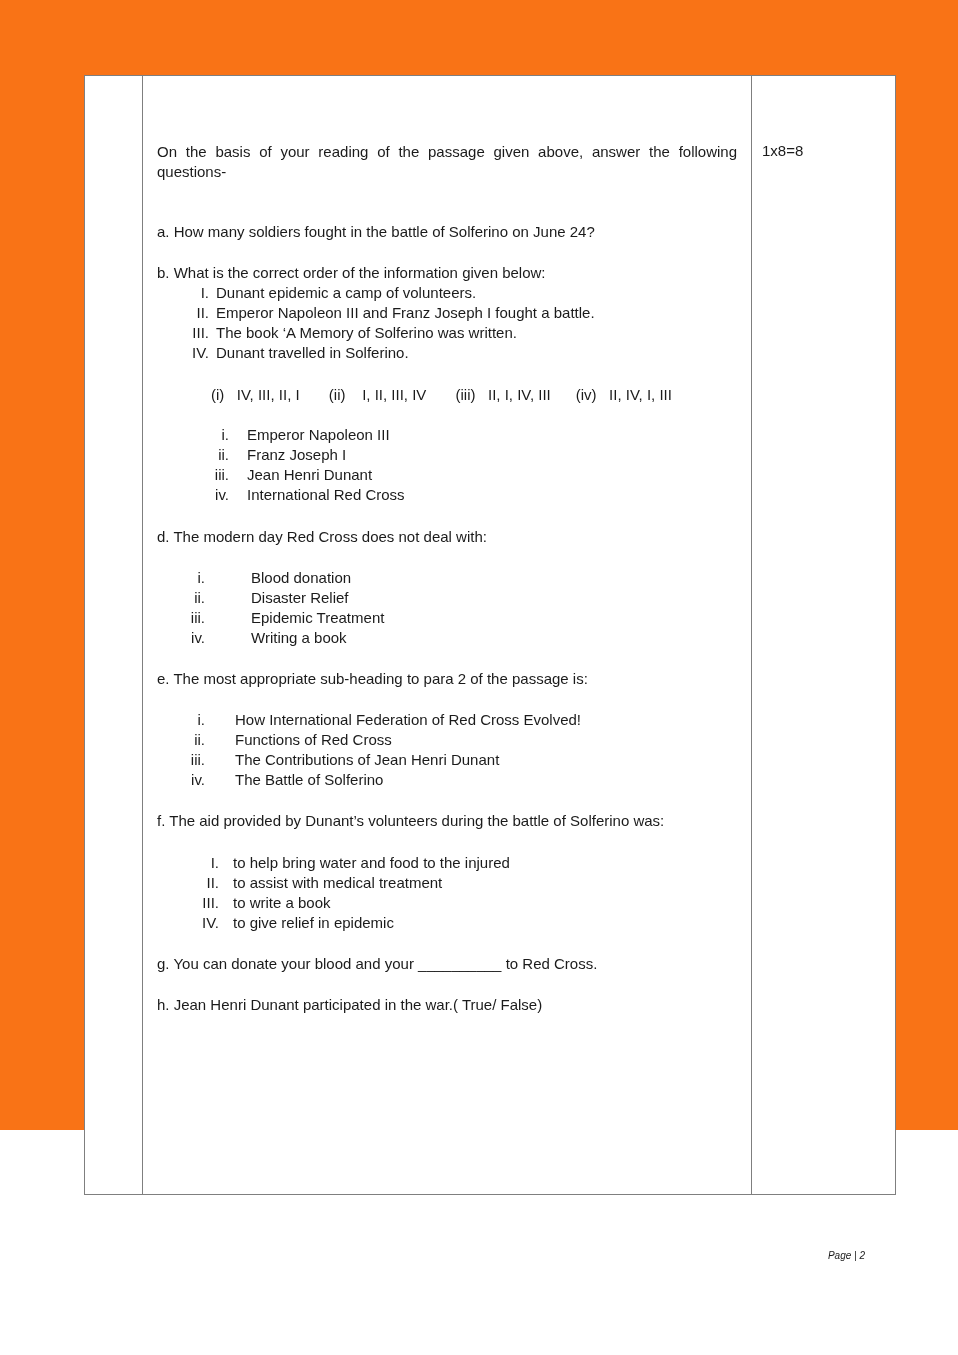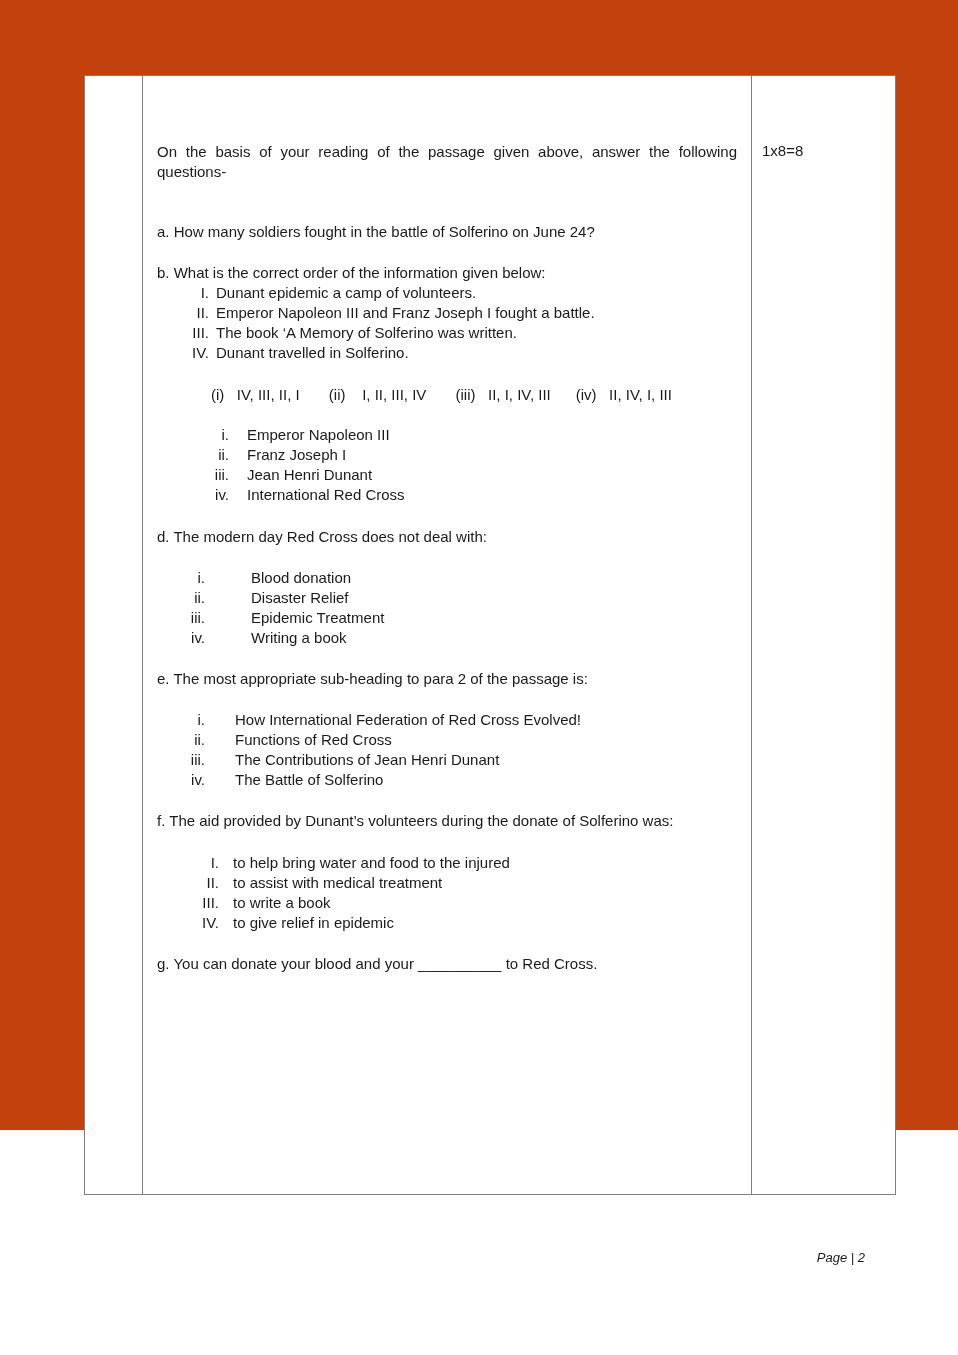--- a/index.html
+++ b/index.html
@@ -3,21 +3,21 @@
 <meta charset="utf-8">
 <style>
   * { box-sizing: border-box; }
   html, body { margin: 0; padding: 0; background: #ffffff; }
   body {
     width: 958px; height: 1355px;
     font-family: "Liberation Sans", sans-serif;
     color: #1b1b1b;
     position: relative;
   }
-  .sheet { position: relative; width: 958px; height: 1130px; background: #c2410c; }
+  .sheet { position: relative; width: 958px; height: 1130px; background: #f97316; }
 
   .qtable {
     position: absolute; left: 84px; top: 75px;
     width: 812px; height: 1120px;
     border: 1px solid #7f7f7f;
     display: flex;
     overflow: hidden;
     background: #fff;
   }
   .col-left  { width: 58px; border-right: 1px solid #7f7f7f; flex: none; }
@@ -54,21 +54,21 @@
   .list .row { display: flex; }
   .lbl { flex: none; text-align: right; }
   .list-b .lbl { width: 52px; } .list-b .txt { margin-left: 7px; }
   .list-c .lbl { width: 72px; } .list-c .txt { margin-left: 18px; }
   .list-d .lbl { width: 48px; } .list-d .txt { margin-left: 46px; }
   .list-e .lbl { width: 48px; } .list-e .txt { margin-left: 30px; }
   .list-f .lbl { width: 62px; } .list-f .txt { margin-left: 14px; }
 
   .footer {
     position: absolute; top: 1250px; right: 93px;
-    font-size: 13px; font-style: italic; color: #1b1b1b;
+    font-size: 10px; font-style: italic; color: #1b1b1b;
   }
 </style>
 </head>
 <body>
 
 <div class="sheet">
 
   <div class="qtable">
 
     <div class="col-left"></div>
@@ -152,21 +152,21 @@
         <div class="row">
           <span class="lbl">iii.</span>
           <span class="txt">The Contributions of Jean Henri Dunant</span>
         </div>
         <div class="row">
           <span class="lbl">iv.</span>
           <span class="txt">The Battle of Solferino</span>
         </div>
       </div>
 
-      <p class="qf">f. The aid provided by Dunant’s volunteers during the donate of Solferino was:</p>
+      <p class="qf">f. The aid provided by Dunant’s volunteers during the battle of Solferino was:</p>
       <div class="list list-f">
         <div class="row">
           <span class="lbl">I.</span>
           <span class="txt">to help bring water and food to the injured</span>
         </div>
         <div class="row">
           <span class="lbl">II.</span>
           <span class="txt">to assist with medical treatment</span>
         </div>
         <div class="row">
@@ -174,20 +174,21 @@
           <span class="txt">to write a book</span>
         </div>
         <div class="row">
           <span class="lbl">IV.</span>
           <span class="txt">to give relief in epidemic</span>
         </div>
       </div>
 
       <p class="qg">g. You can donate your blood and your __________ to Red Cross.</p>
 
+      <p class="qh">h. Jean Henri Dunant participated in the war.( True/ False)</p>
 
     </div>
 
     <div class="col-marks">
       <span>1x8=8</span>
     </div>
 
   </div>
 
   <div class="footer">Page | 2</div>

